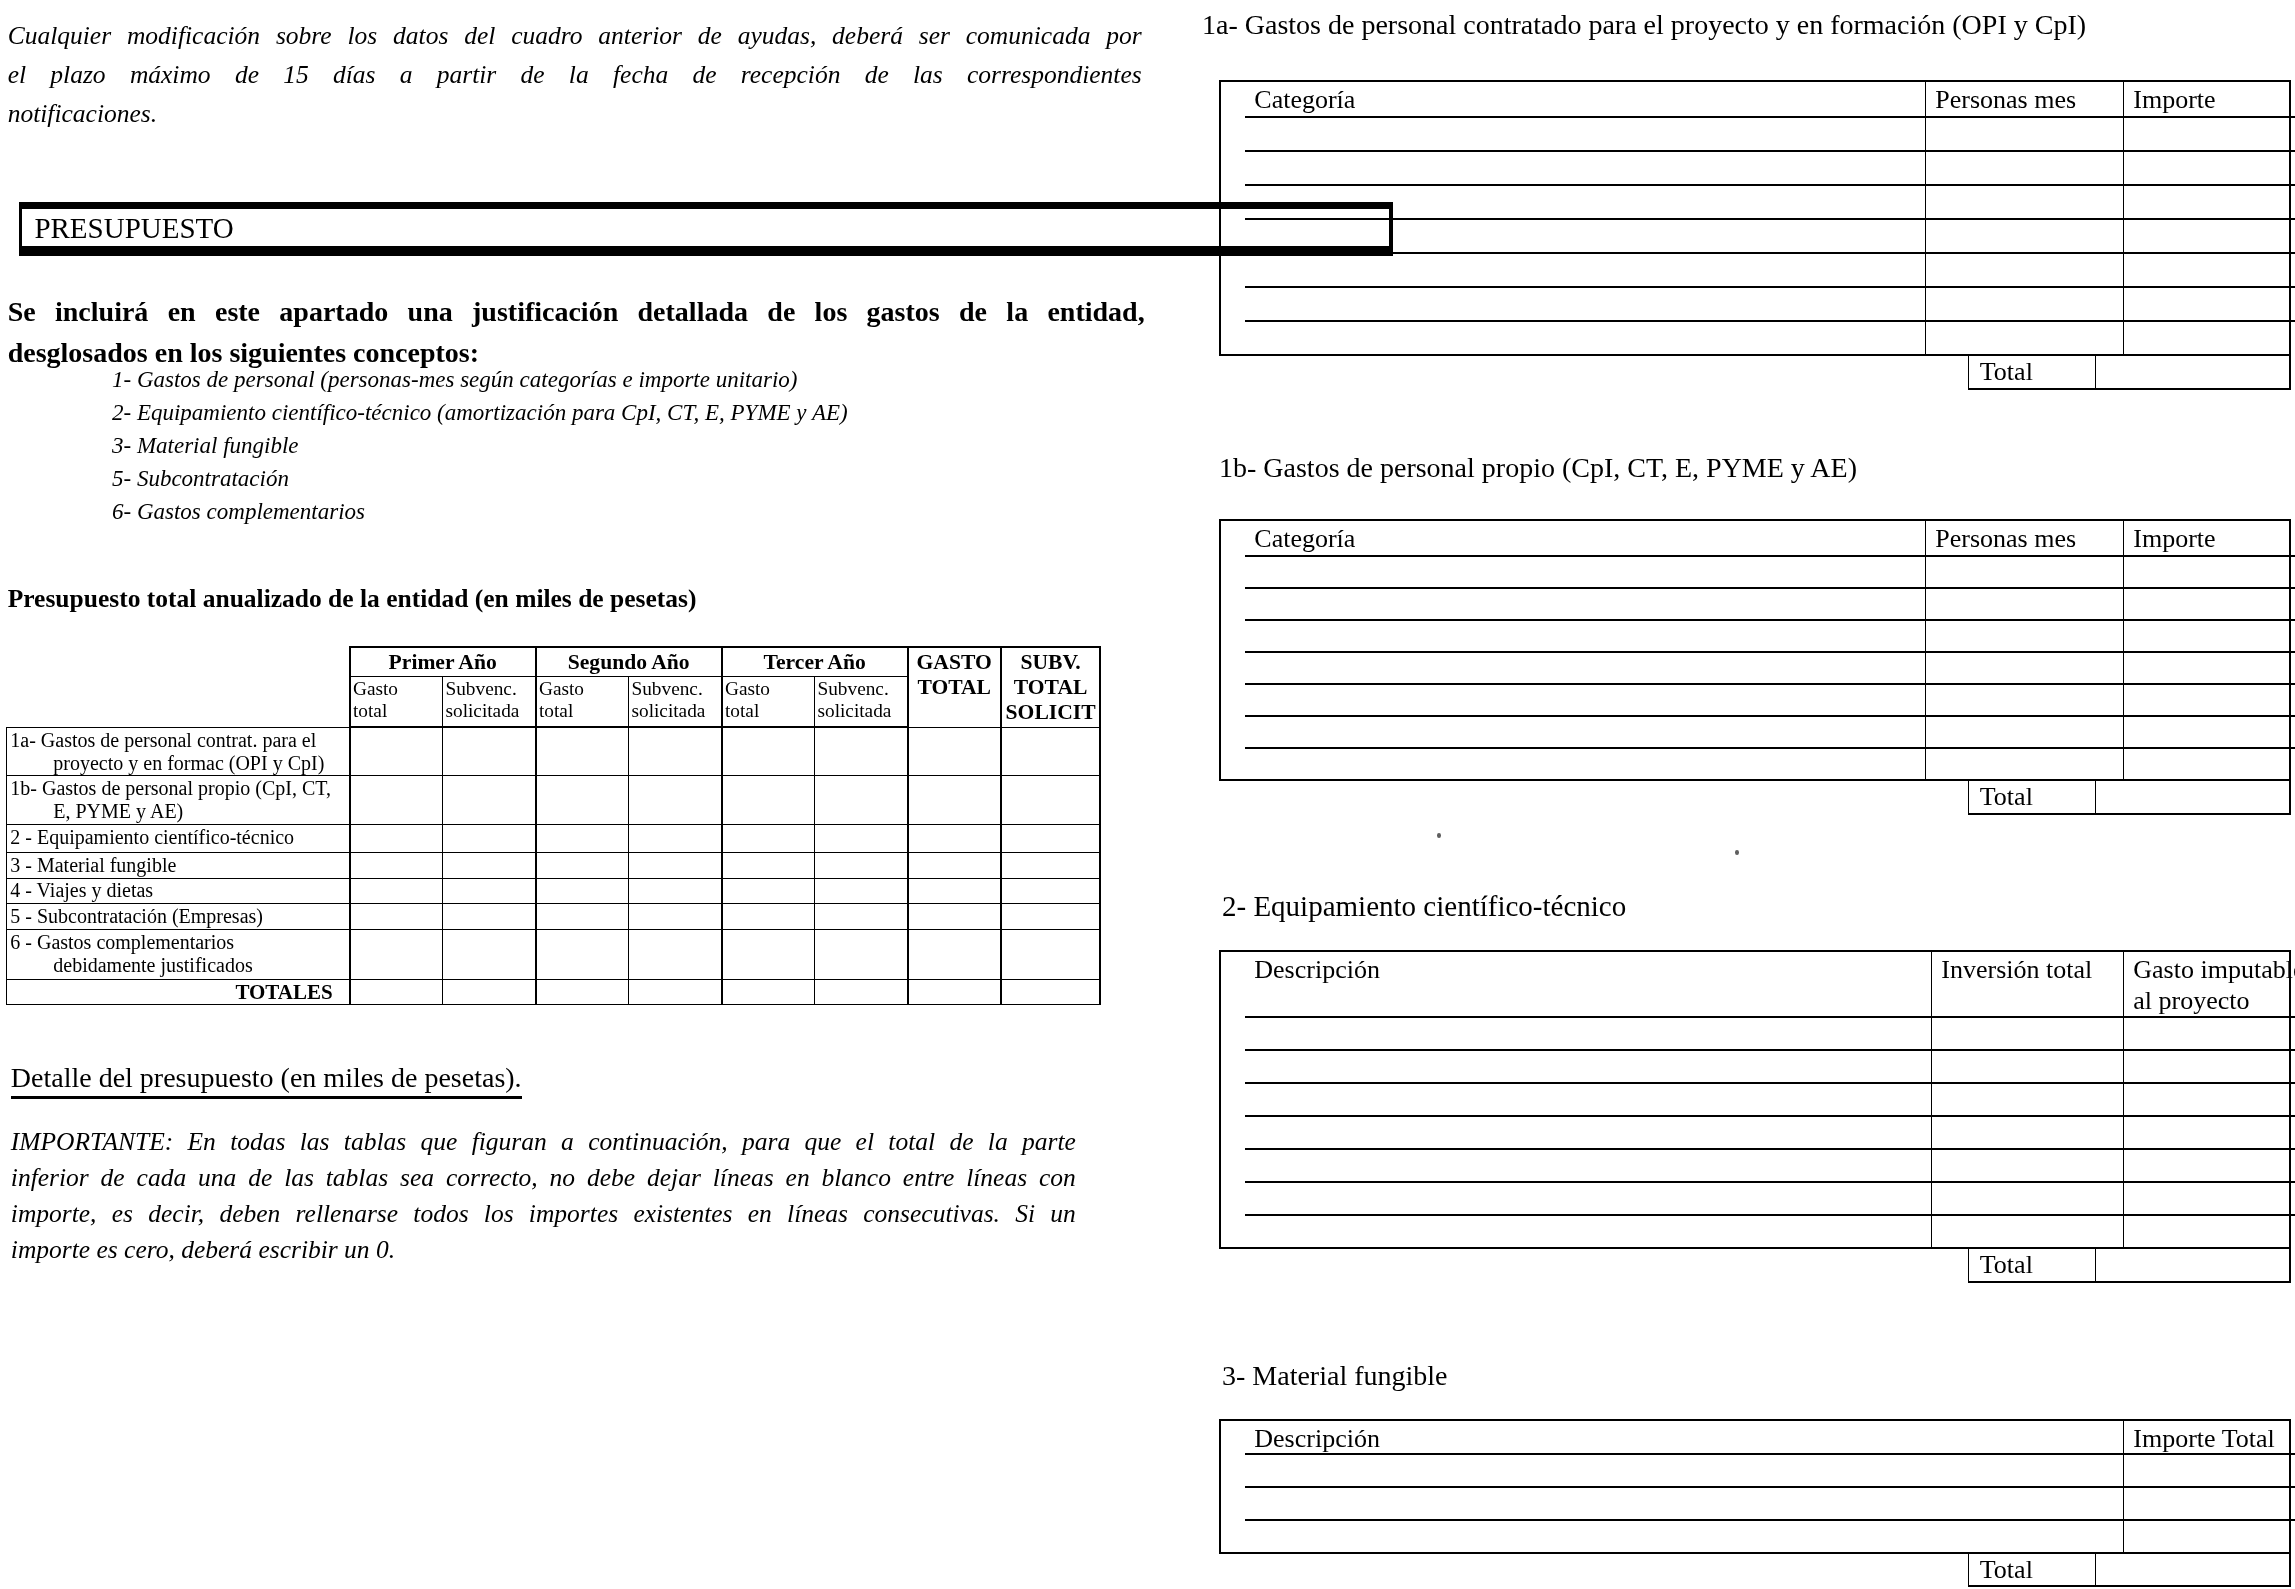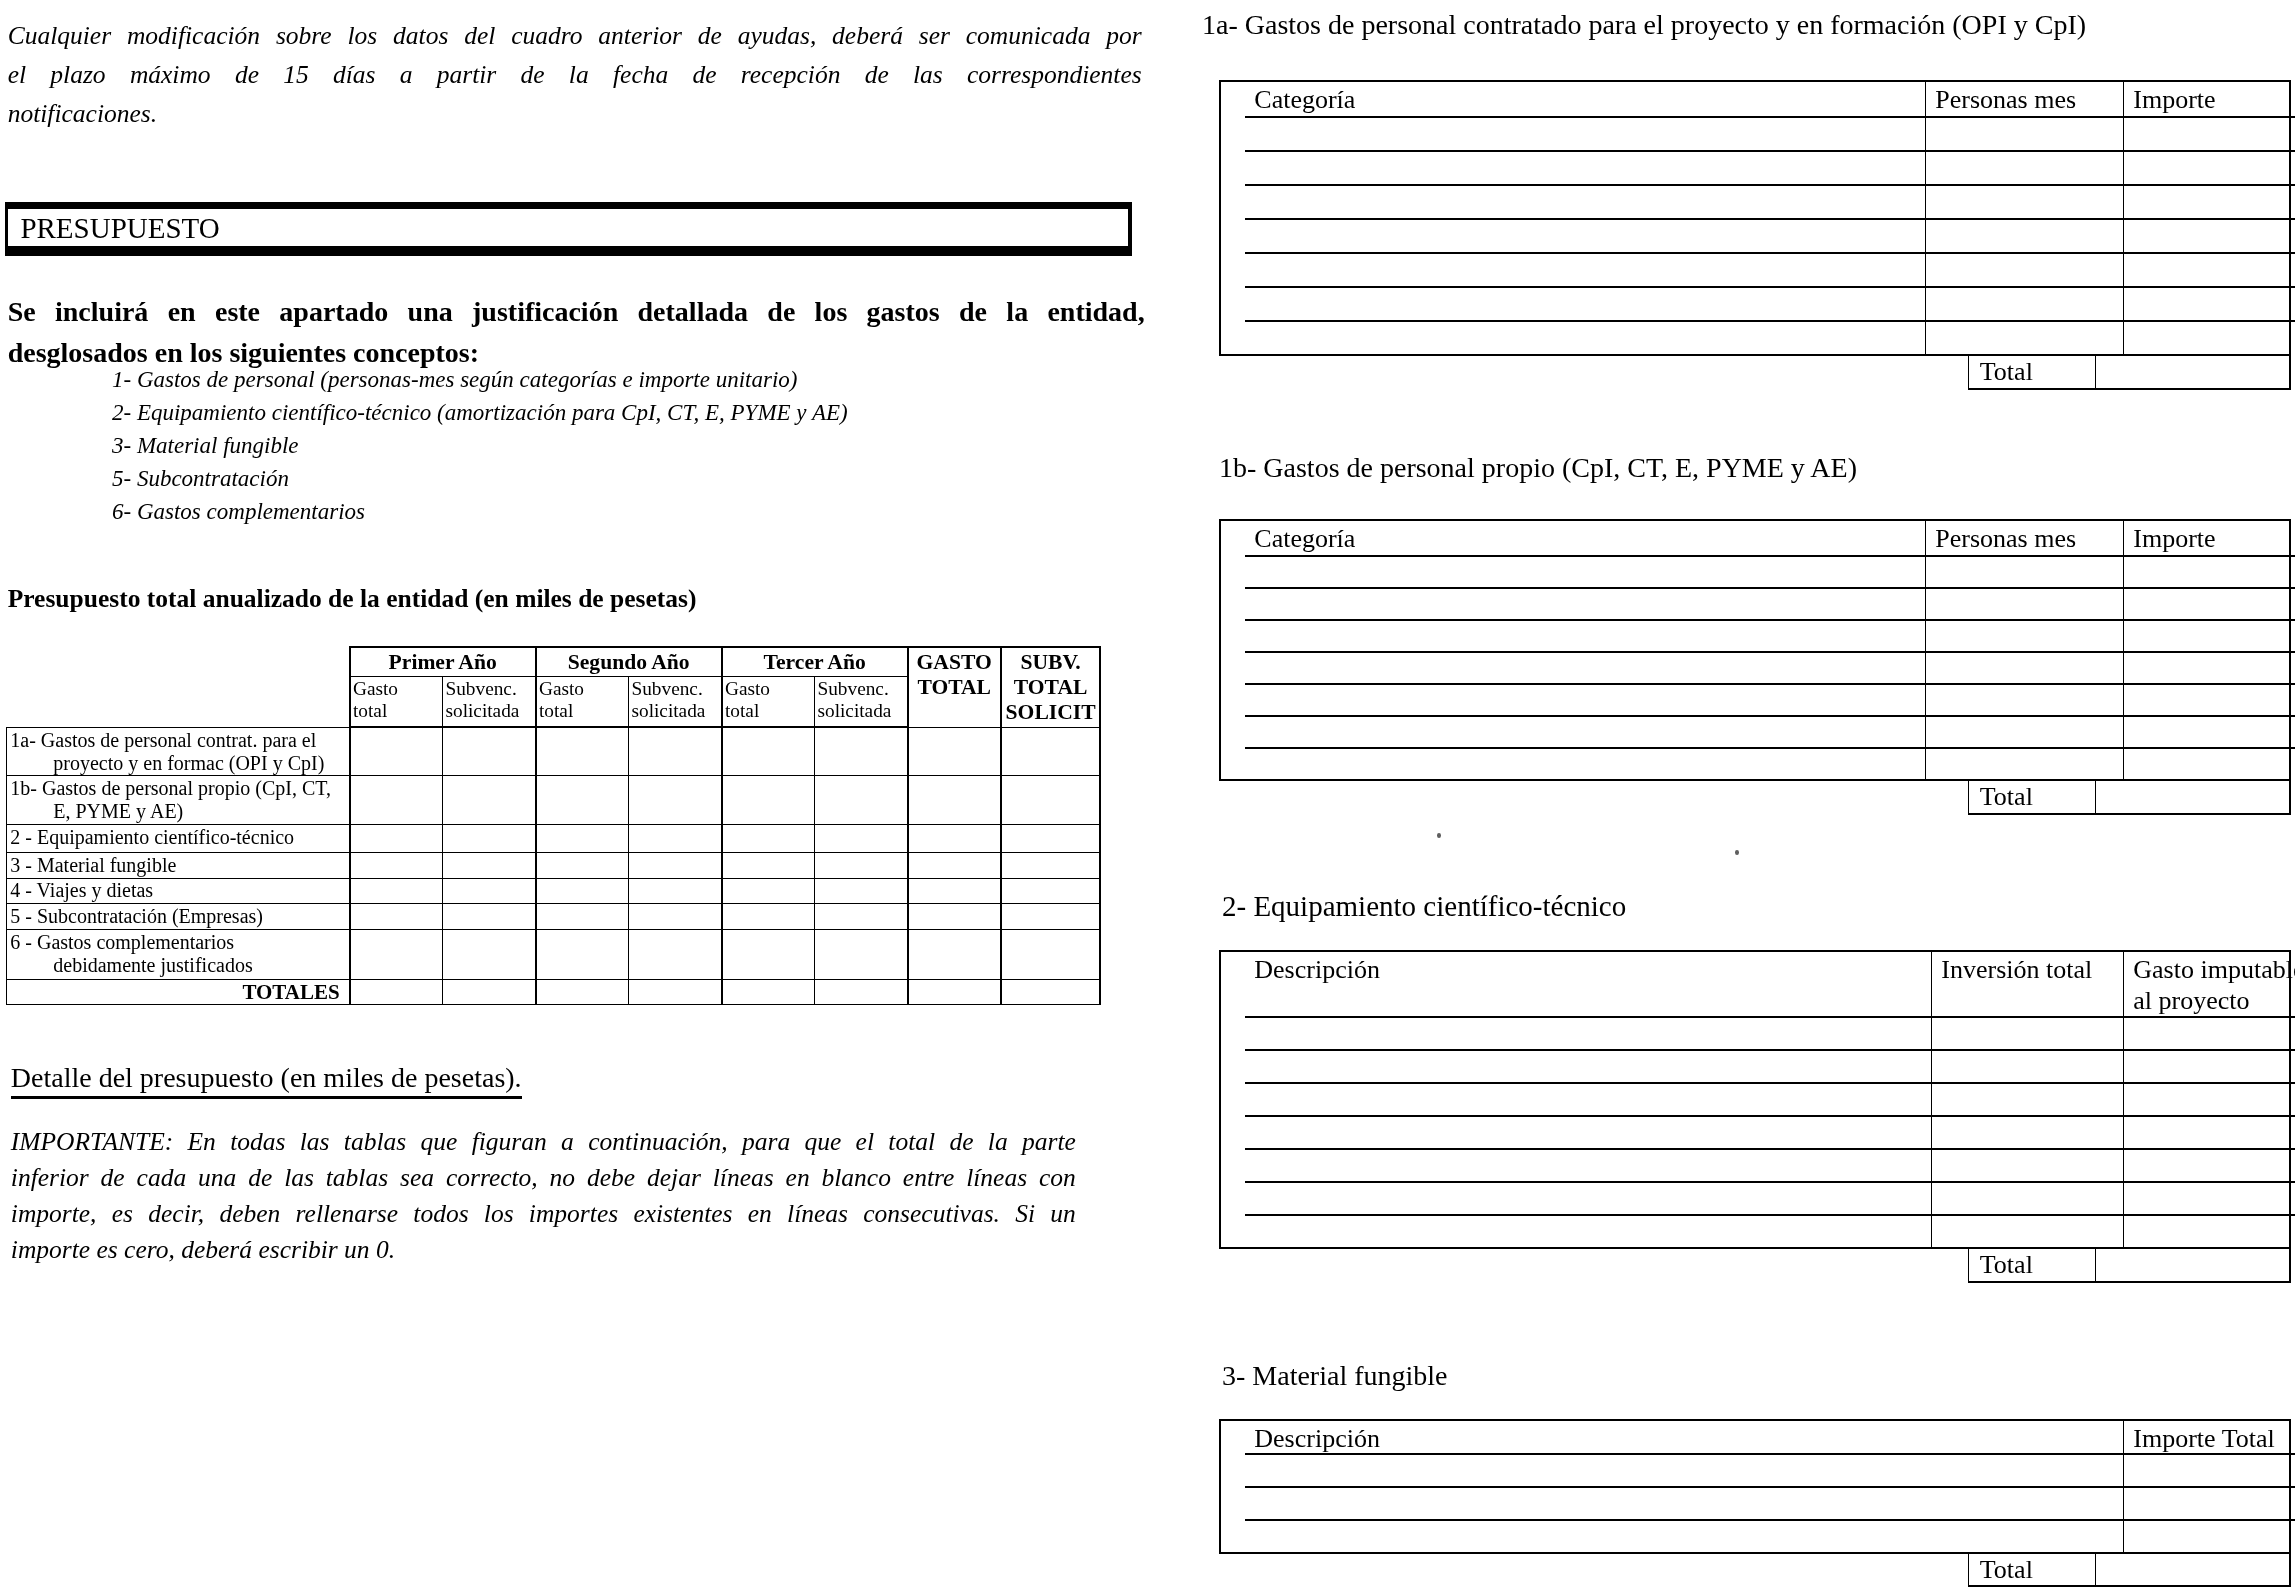--- a/index.html
+++ b/index.html
@@ -10,21 +10,21 @@
   }
   .abs { position:absolute; }
 
   
   .para .line { text-align:justify; text-align-last:justify; white-space:nowrap; }
   .para .line:last-child { text-align-last:left; }
   .intro { left:7.7px; top:15.5px; width:1134px; font-style:italic; font-size:25.5px; line-height:39px; }
   .intro .line { white-space:normal; }
 
   .pres-box {
-    left:5px; top:202px; width:1127px; height:54px;
+    left:19px; top:202px; width:1374px; height:54px;
     border-top:7px solid #000; border-bottom:10px solid #000;
     border-left:3.9px solid #000; border-right:4.6px solid #000;
     padding:3.1px 0 0 12.4px; font-size:29px;
   }
 
   .bold-para { left:7.7px; top:291px; width:1137px; font-weight:bold; font-size:28px; line-height:41px; }
   .bold-para .line { white-space:normal; }
 
   .concepts { left:112px; top:363px; width:1028px; font-style:italic; font-size:23px; line-height:33px; }
 
@@ -47,21 +47,21 @@
   .annual tbody .lab { font-size:20px; line-height:23px; padding:0.8px 3.1px; }
   .annual tbody .lab .cont { padding-left:43px; }
   .annual tbody tr:nth-child(1) { height:48px; }
   .annual tbody tr:nth-child(2) { height:48px; }
   .annual tbody tr:nth-child(3) { height:28px; }
   .annual tbody tr:nth-child(4) { height:24px; }
   .annual tbody tr:nth-child(5) { height:24px; }
   .annual tbody tr:nth-child(6) { height:24px; }
   .annual tbody tr:nth-child(7) { height:50px; }
   .annual tbody tr.totrow { height:25.5px; }
-  .annual tbody tr.totrow .lab { font-weight:bold; text-align:right; padding-right:9px; font-size:21px; }
+  .annual tbody tr.totrow .lab { font-weight:bold; text-align:right; padding-right:16px; font-size:21px; }
 
   .detail-heading { left:10.8px; top:1062px; font-size:28px; border-bottom:3.1px solid #000; padding-bottom:2.3px; }
   .important { left:10.8px; top:1124px; width:1065px; font-style:italic; font-size:25.5px; line-height:36px; }
   .important .line { white-space:normal; }
 
   
   .rtitle { left:1219px; font-size:28px; white-space:nowrap; }
   #title-1a { left:1202px; top:9.3px; }
   #title-1b { top:452px; }
   #title-2  { left:1222px; top:890px; font-weight:normal; font-size:29px; }

